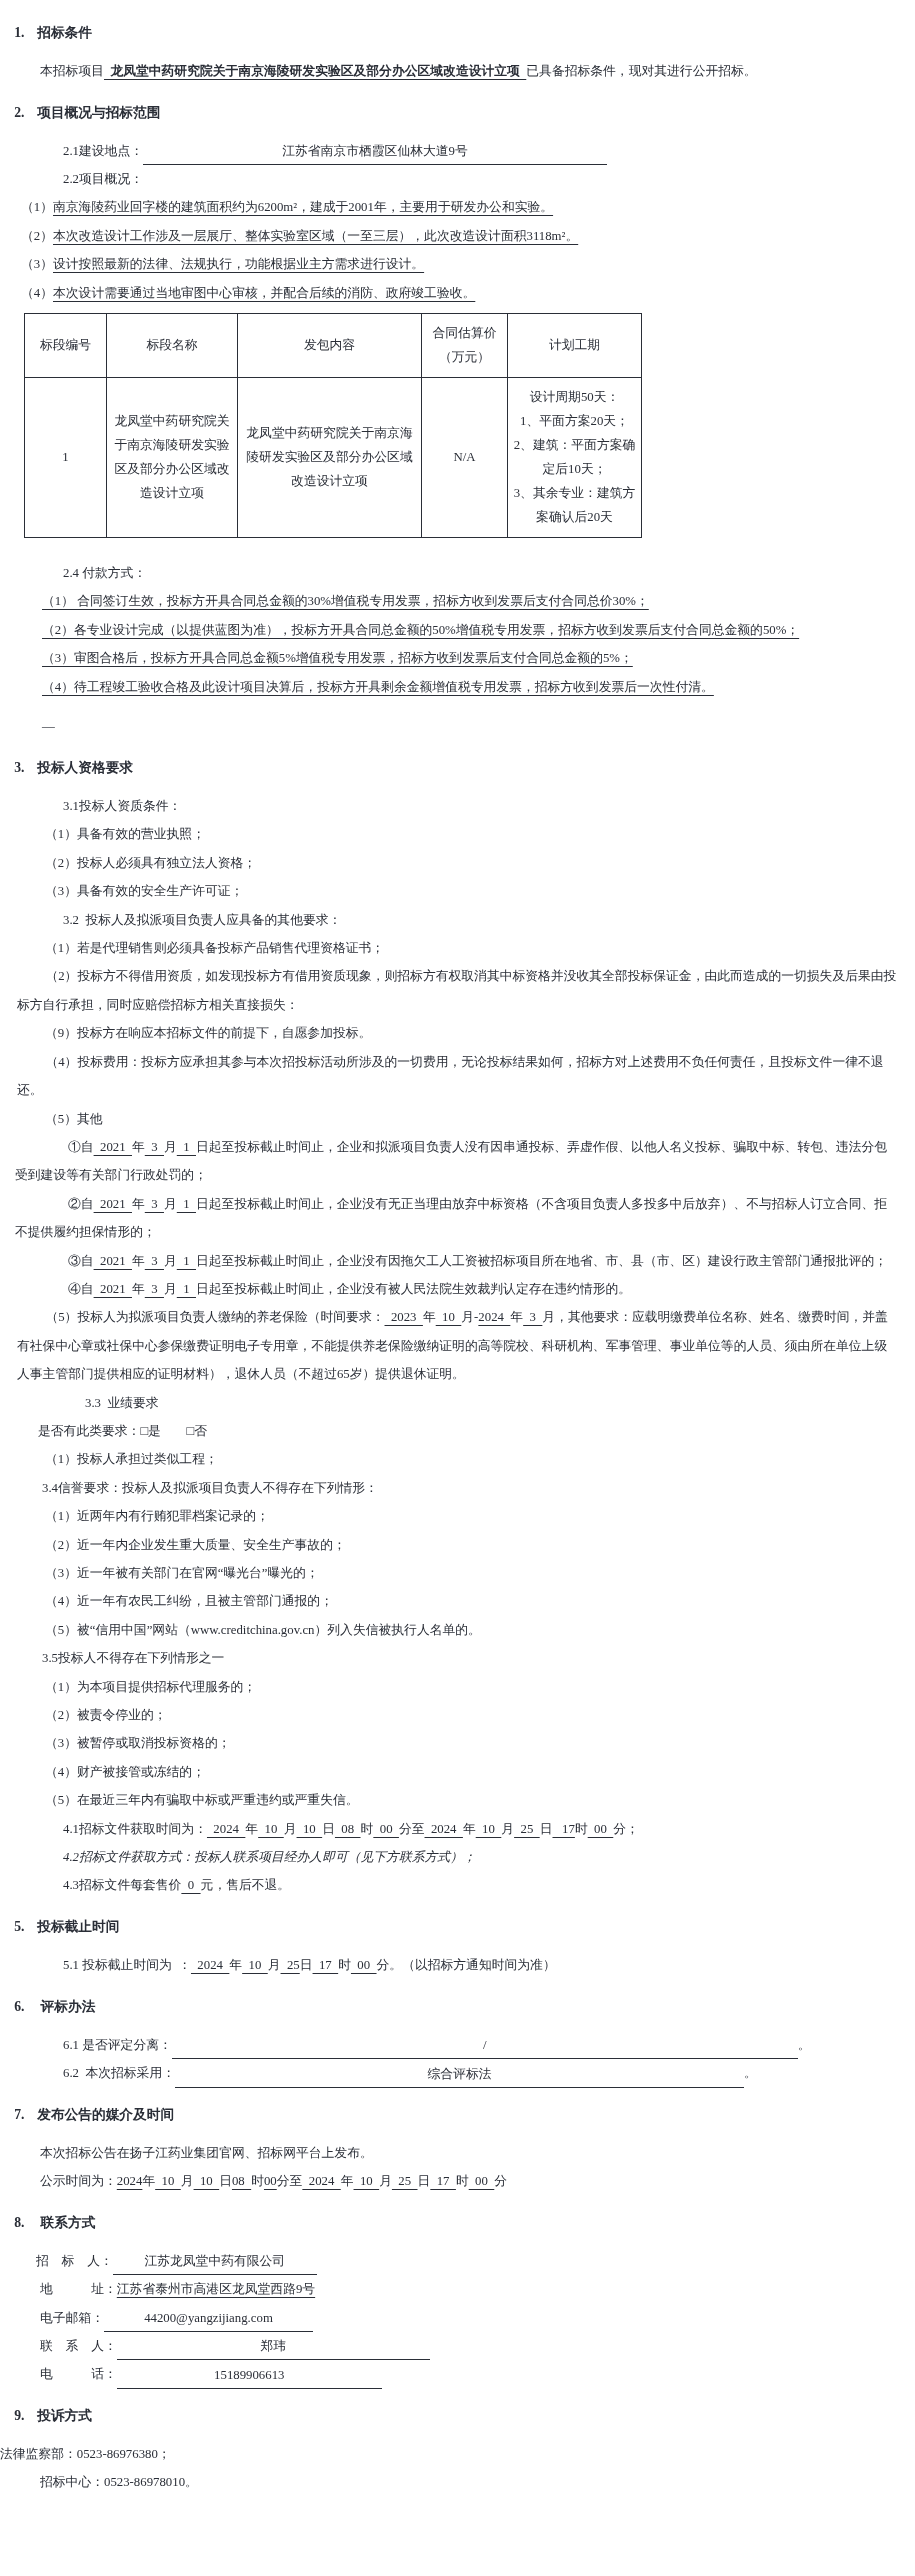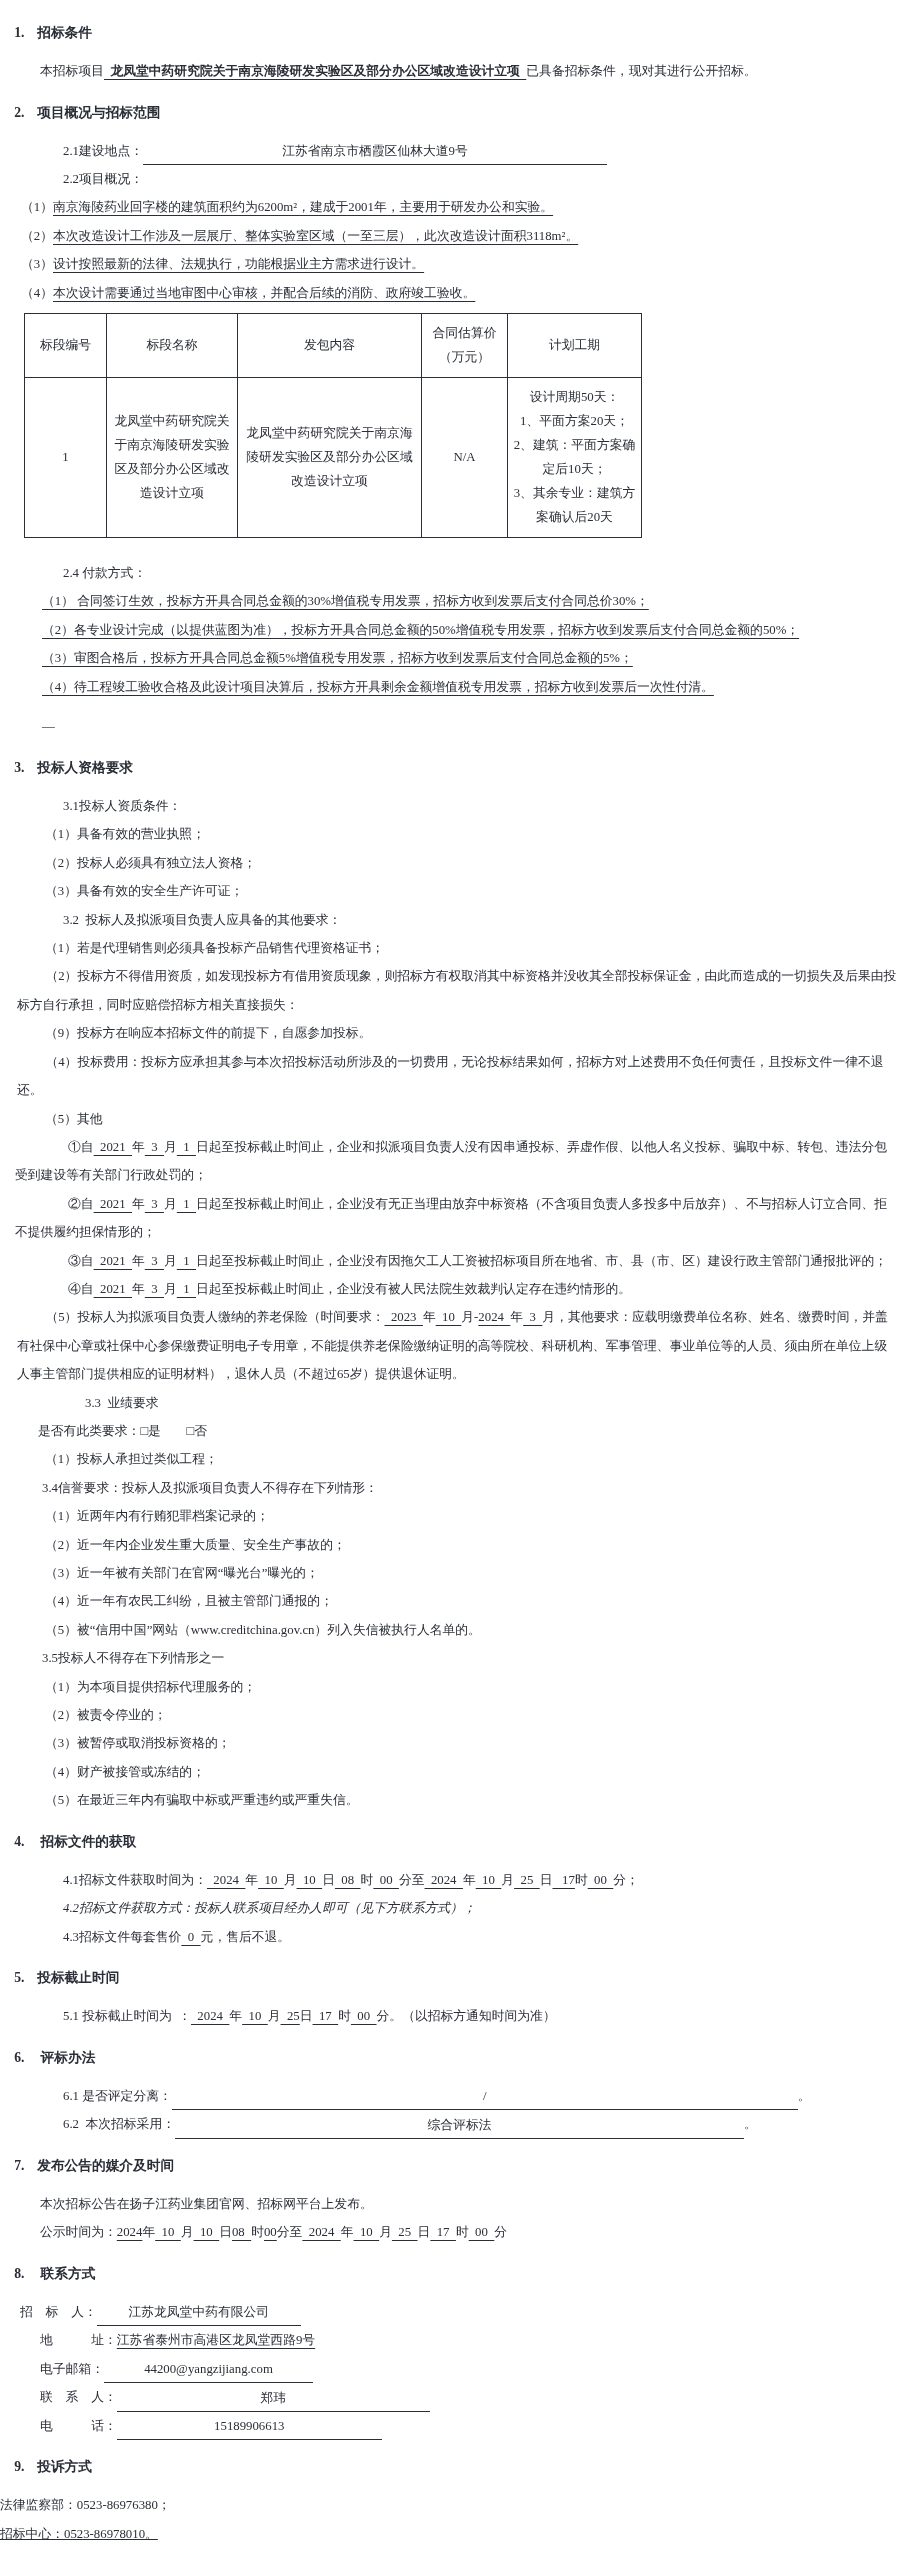--- a/index.html
+++ b/index.html
@@ -145,36 +145,35 @@
     <div class="p" style="margin-left: 45px;"><span>（2）近一年内企业发生重大质量、安全生产事故的；</span></div>
     <div class="p" style="margin-left: 45px;"><span>（3）近一年被有关部门在官网“曝光台”曝光的；</span></div>
     <div class="p" style="margin-left: 45px;"><span>（4）近一年有农民工纠纷，且被主管部门通报的；</span></div>
     <div class="p" style="margin-left: 45px;"><span>（5）被“信用中国”网站（www.creditchina.gov.cn）列入失信被执行人名单的。</span></div>
     <div class="p" style="margin-left: 42px;"><span>3.5投标人不得存在下列情形之一</span></div>
     <div class="p" style="margin-left: 45px;"><span>（1）为本项目提供招标代理服务的；</span></div>
     <div class="p" style="margin-left: 45px;"><span>（2）被责令停业的；</span></div>
     <div class="p" style="margin-left: 45px;"><span>（3）被暂停或取消投标资格的；</span></div>
     <div class="p" style="margin-left: 45px;"><span>（4）财产被接管或冻结的；</span></div>
     <div class="p" style="margin-left: 45px;"><span>（5）在最近三年内有骗取中标或严重违约或严重失信。</span></div>
-    <div class="h"><span class="num">4.</span><span class="title"> 招标文件的获取</span></div>
     <div class="p" style="margin-left: 63px;"><span>4.1招标文件获取时间为：</span><span class="u ">  2024  </span><span>年</span><span class="u ">  10  </span><span>月</span><span class="u ">  10  </span><span>日</span><span class="u ">  08  </span><span>时</span><span class="u ">  00  </span><span>分至</span><span class="u ">  2024  </span><span>年</span><span class="u ">  10  </span><span>月</span><span class="u ">  25  </span><span>日</span><span class="u ">   17</span><span>时</span><span class="u ">  00  </span><span>分；</span></div>
     <div class="p" style="margin-left: 63px; font-style: italic;"><span>4.2招标文件获取方式：投标人联系项目经办人即可（见下方联系方式）；</span></div>
     <div class="p" style="margin-left: 63px;"><span>4.3招标文件每套售价</span><span class="u ">  0  </span><span>元，售后不退。</span></div>
     <div class="h"><span class="num">5.</span><span class="title">投标截止时间</span></div>
     <div class="p" style="margin-left: 63px;"><span>5.1 投标截止时间为  ：</span><span class="u ">  2024  </span><span>年</span><span class="u ">  10  </span><span>月</span><span class="u ">  25</span><span>日</span><span class="u ">  17  </span><span>时</span><span class="u ">  00  </span><span>分。（以招标方通知时间为准）</span></div>
     <div class="h"><span class="num">6.</span><span class="title"> 评标办法</span></div>
     <div class="p" style="margin-left: 63px;"><span>6.1 是否评定分离：</span><span class="blank" style="width: 626px;">/</span><span>。</span></div>
     <div class="p" style="margin-left: 63px;"><span>6.2  本次招标采用：</span><span class="blank" style="width: 569px;">综合评标法</span><span>。</span></div>
     <div class="h"><span class="num">7.</span><span class="title">发布公告的媒介及时间</span></div>
     <div class="p" style="margin-left: 40px;"><span>本次招标公告在扬子江药业集团官网、招标网平台上发布。</span></div>
     <div class="p" style="margin-left: 40px;"><span>公示时间为：</span><span class="u ">2024</span><span>年</span><span class="u ">  10  </span><span>月</span><span class="u ">  10  </span><span>日</span><span class="u ">08  </span><span>时</span><span class="u ">00</span><span>分至</span><span class="u ">  2024  </span><span>年</span><span class="u ">  10  </span><span>月</span><span class="u ">  25  </span><span>日</span><span class="u ">  17  </span><span>时</span><span class="u ">  00  </span><span>分</span></div>
     <div class="h"><span class="num">8.</span><span class="title"> 联系方式</span></div>
-    <div class="p" style="margin-left: 20px;"><span>招　标　人：</span><span class="blank" style="width: 204px;">江苏龙凤堂中药有限公司</span></div>
+    <div class="p" style="margin-left: 36px;"><span>招　标　人：</span><span class="blank" style="width: 204px;">江苏龙凤堂中药有限公司</span></div>
     <div class="p" style="margin-left: 40px;"><span>地　　　址：</span><span class="u ">江苏省泰州市高港区龙凤堂西路9号</span></div>
     <div class="p" style="margin-left: 40px;"><span>电子邮箱：</span><span class="blank" style="width: 209px;">44200@yangzijiang.com</span></div>
     <div class="p" style="margin-left: 40px;"><span>联　系　人：</span><span class="blank" style="width: 313px;">郑玮</span></div>
     <div class="p" style="margin-left: 40px;"><span>电　　　话：</span><span class="blank" style="width: 265px;">15189906613</span></div>
     <div class="h"><span class="num">9.</span><span class="title">投诉方式</span></div>
     <div class="p" style=""><span>法律监察部：0523-86976380；</span></div>
-    <div class="p" style=" text-decoration: underline;"><span>招标中心：0523-86978010。</span></div>
+    <div class="p" style="margin-left: 40px;"><span>招标中心：0523-86978010。</span></div>
     <div class="p" style="margin-left: 40px;"></div>
   </div>
 
 
 </body></html>

